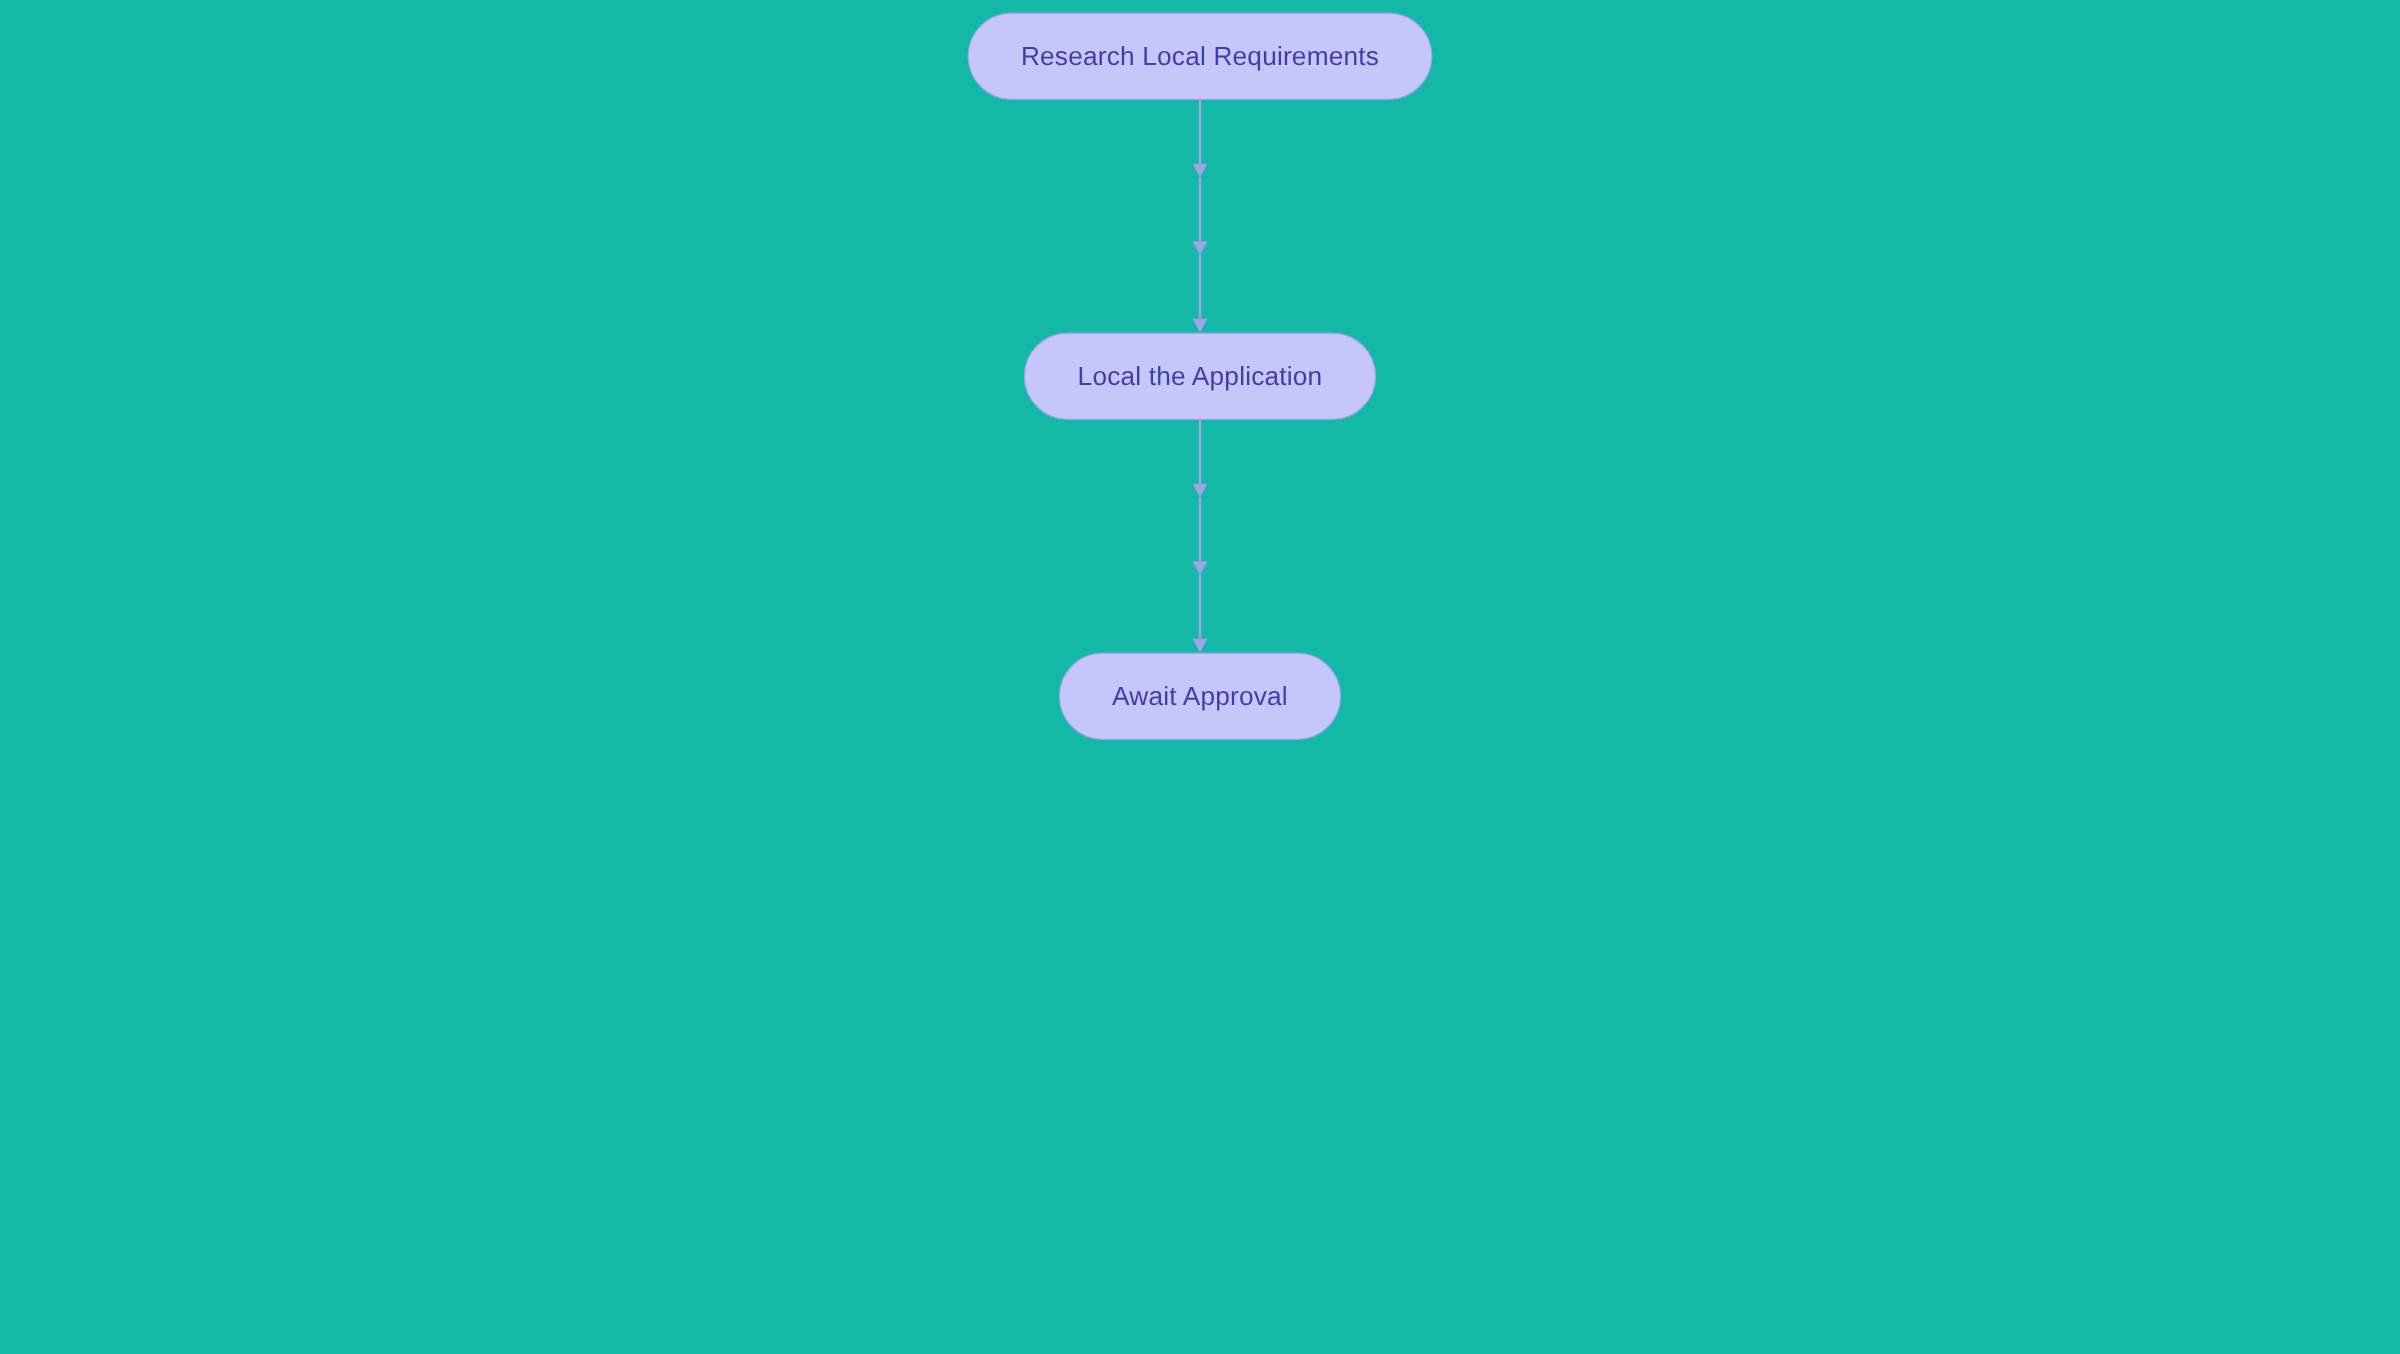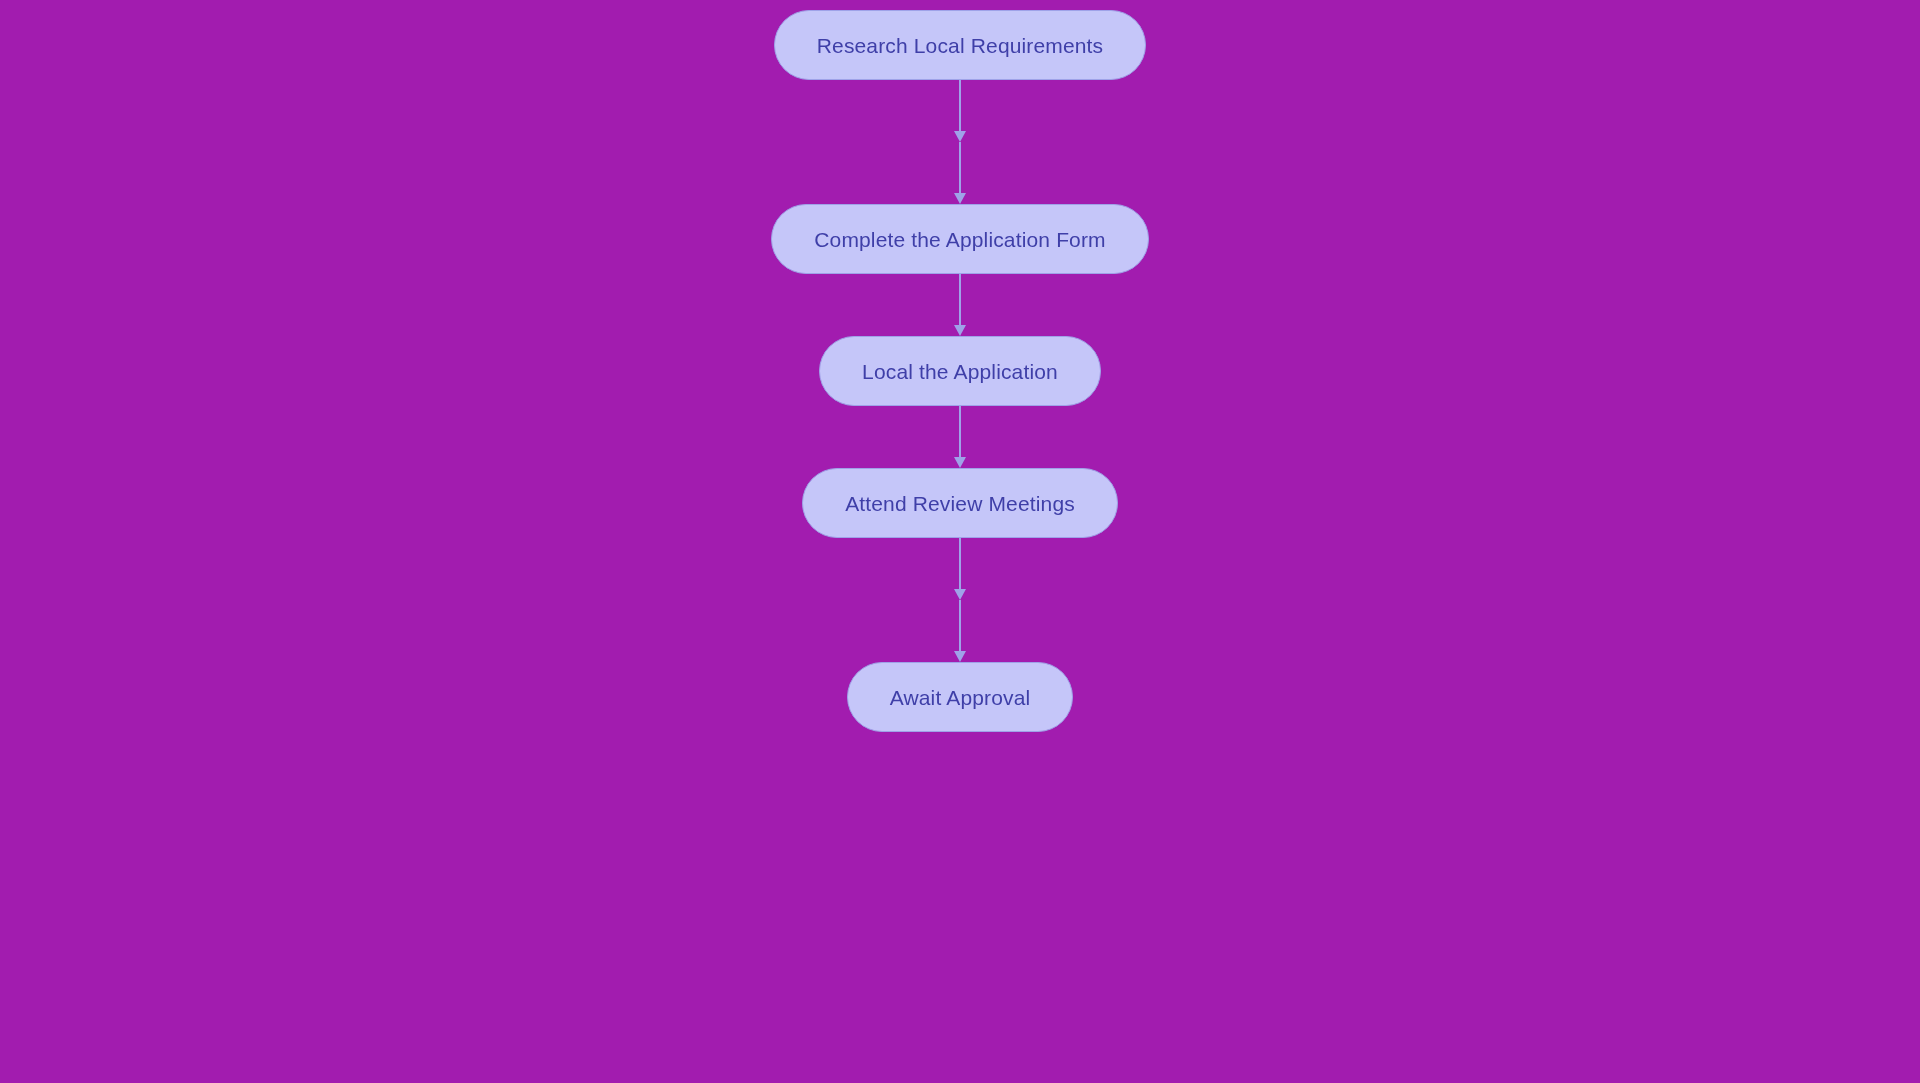--- a/index.html
+++ b/index.html
@@ -12,21 +12,21 @@
     width: 1920px;
     height: 1083px;
     overflow: hidden;
     font-family: "Liberation Sans", "DejaVu Sans", sans-serif;
   }
 
   #flow-canvas {
     position: relative;
     width: 1920px;
     height: 1083px;
-    background: #a21caf;
+    background: #14b8a6;
   }
 
   .flow-column {
     position: absolute;
     left: 0;
     top: 0;
     width: 1920px;
     height: 1083px;
     display: flex;
     flex-direction: column;
@@ -106,41 +106,35 @@
       <span class="conn-line"></span>
       <span class="conn-head"></span>
     </div>
 
 
     <div class="connector">
       <span class="conn-line"></span>
       <span class="conn-head"></span>
     </div>
 
-    <div class="node">
-      <span class="node-label">Complete the Application Form</span>
-    </div>
 
     <div class="connector">
       <span class="conn-line"></span>
       <span class="conn-head"></span>
     </div>
 
     <div class="node">
       <span class="node-label">Local the Application</span>
     </div>
 
     <div class="connector">
       <span class="conn-line"></span>
       <span class="conn-head"></span>
     </div>
 
-    <div class="node">
-      <span class="node-label">Attend Review Meetings</span>
-    </div>
 
     <div class="connector">
       <span class="conn-line"></span>
       <span class="conn-head"></span>
     </div>
 
 
     <div class="connector">
       <span class="conn-line"></span>
       <span class="conn-head"></span>

